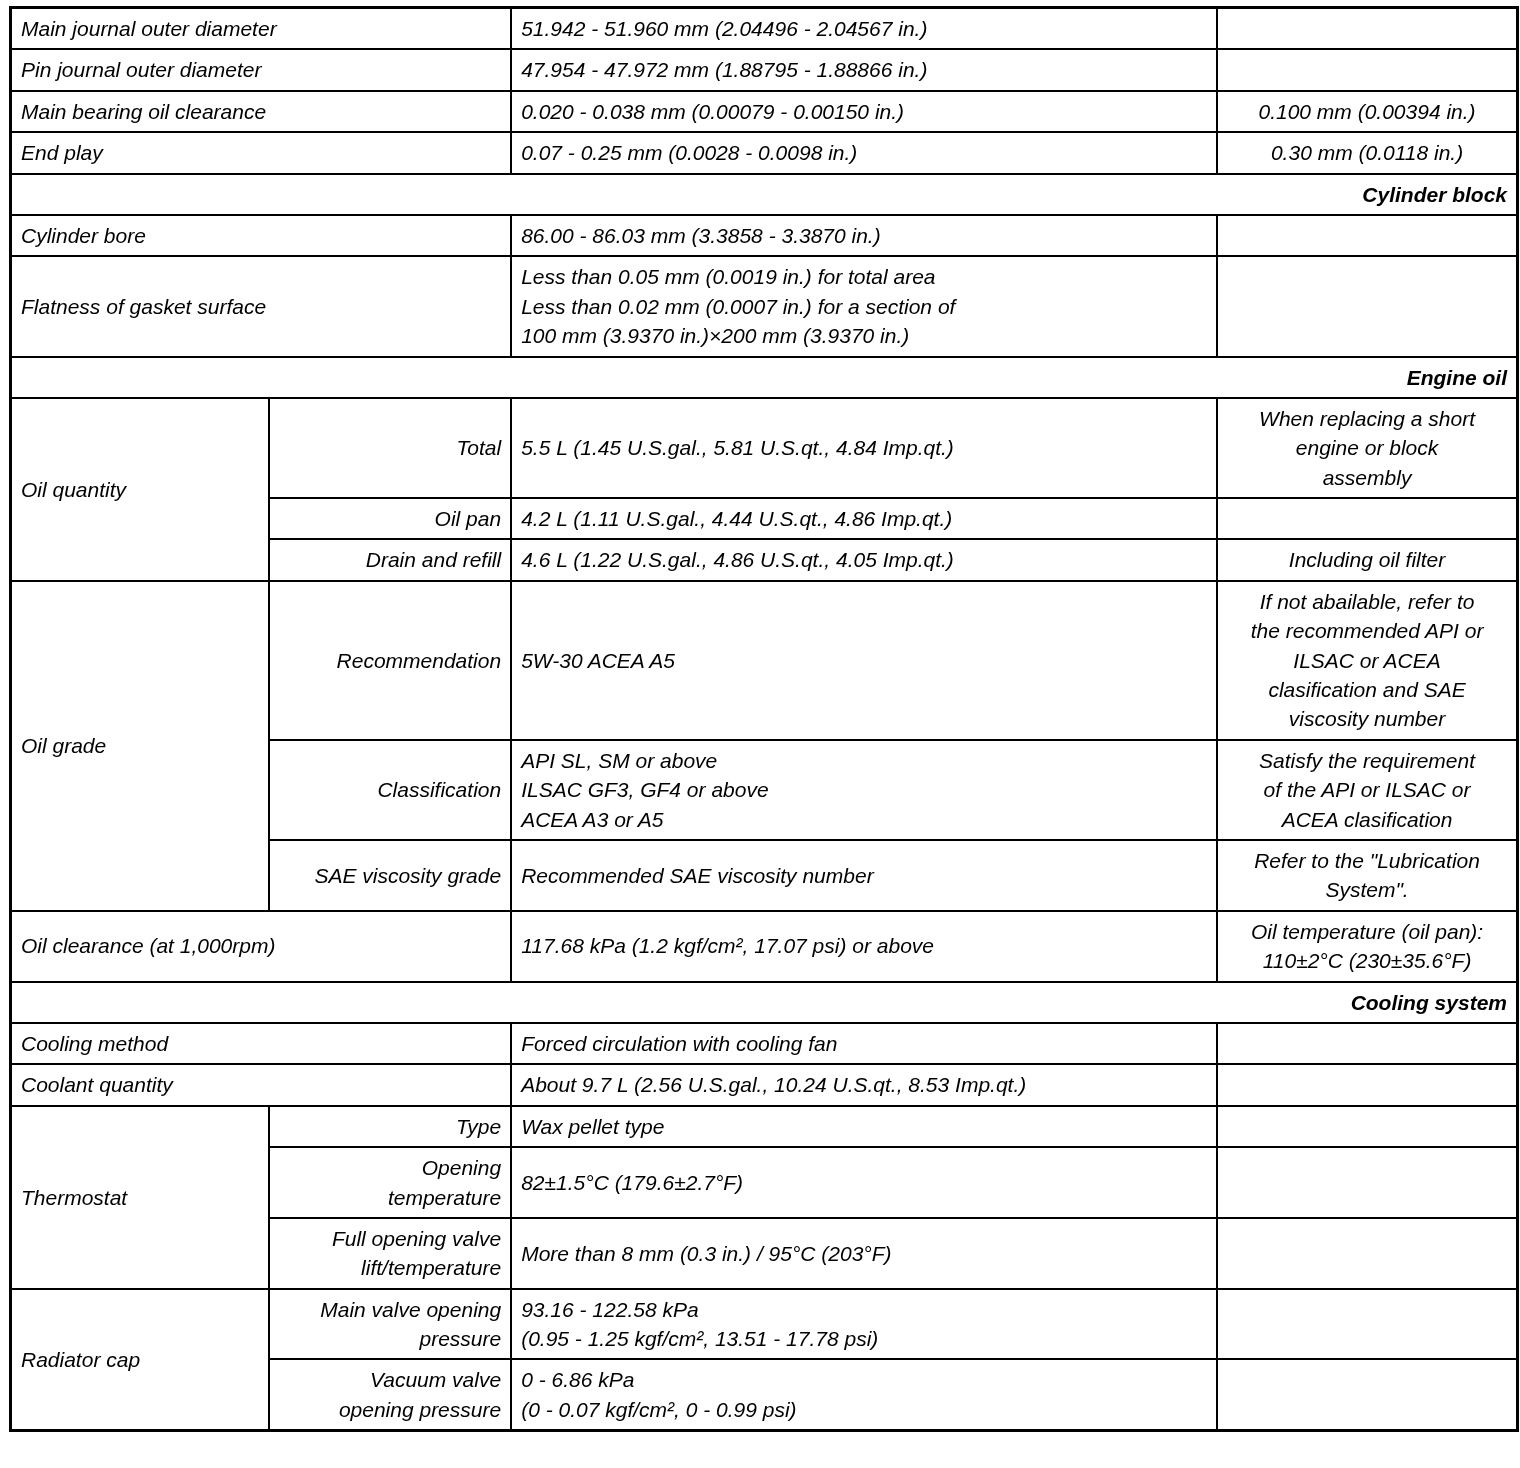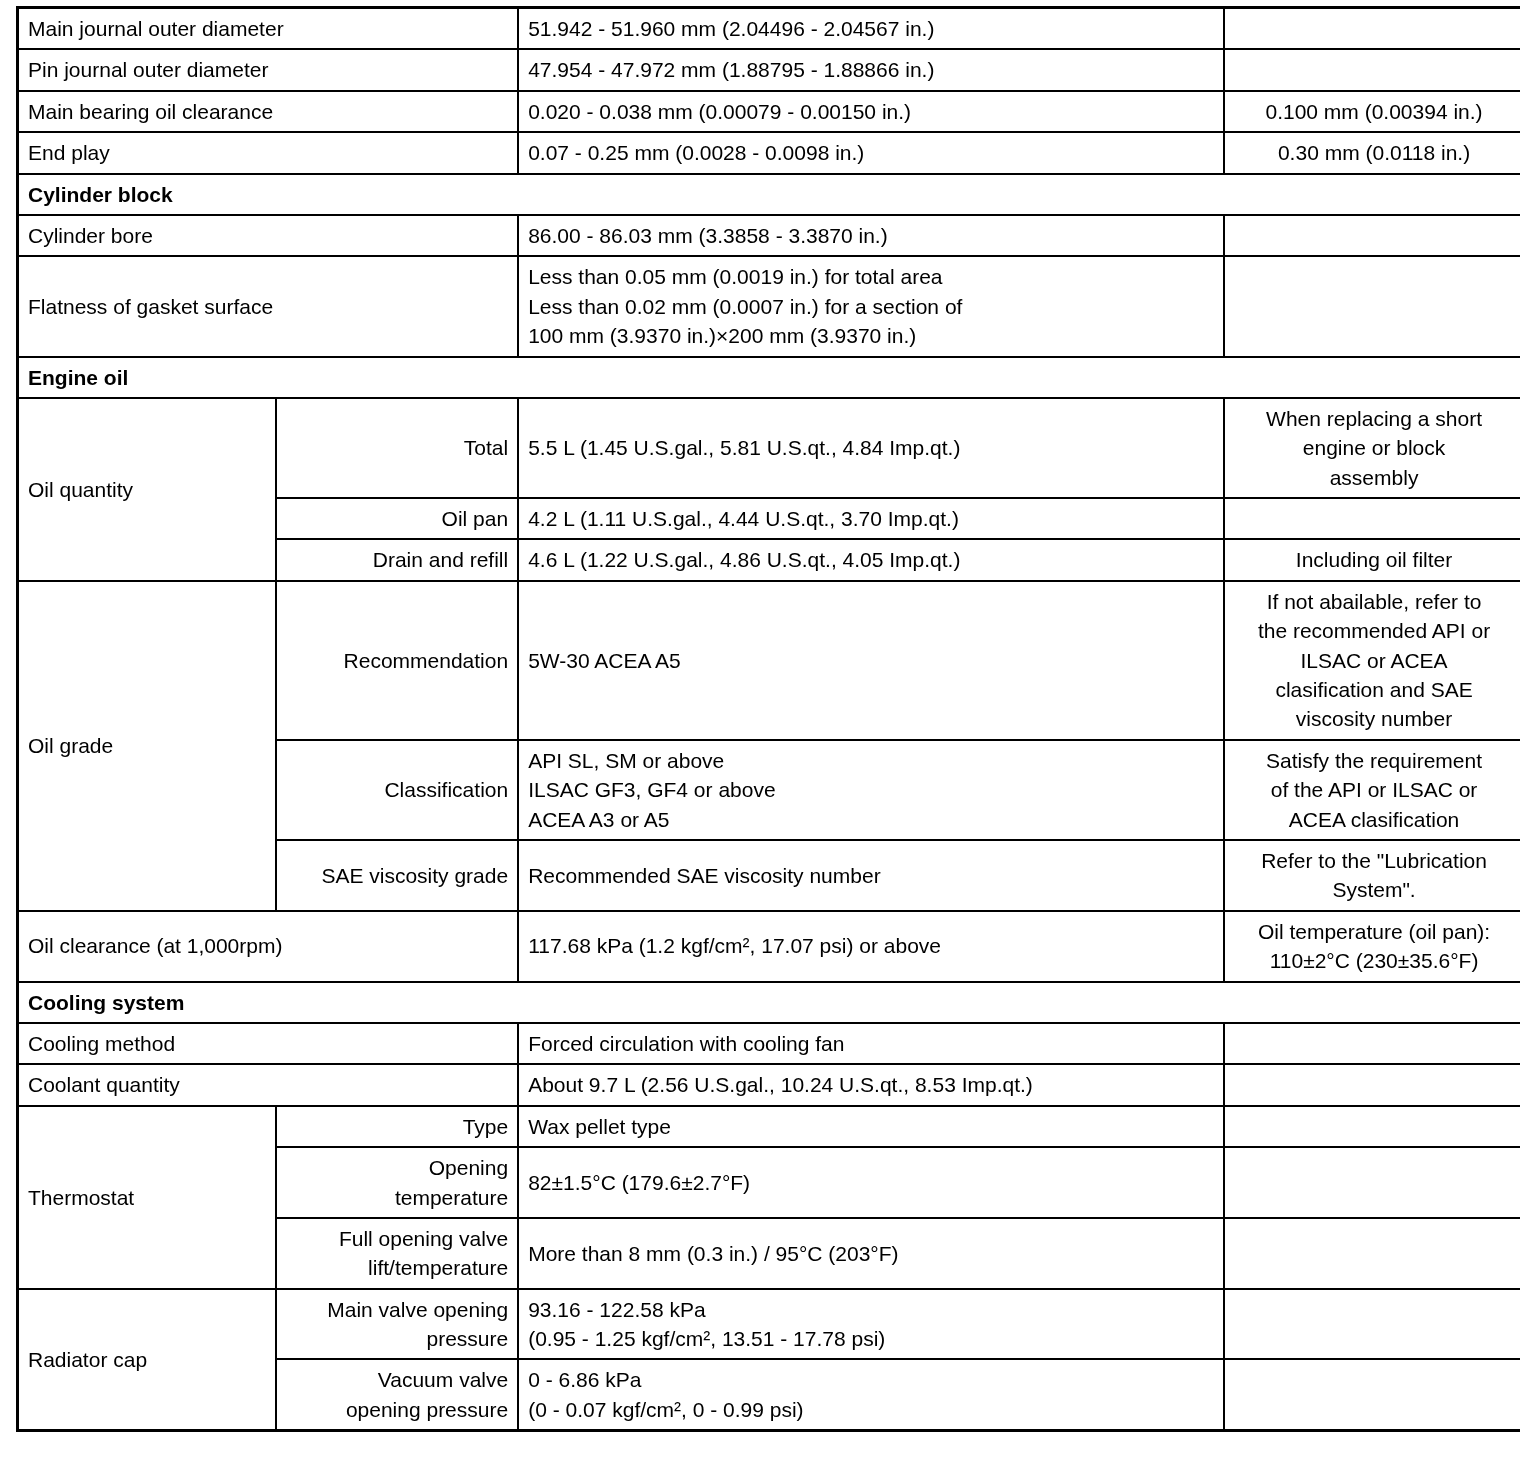--- a/index.html
+++ b/index.html
@@ -7,21 +7,22 @@
     padding: 0;
     background: #ffffff;
   }
   body {
     font-family: "Liberation Sans", sans-serif;
     color: #000000;
   }
   .page {
     width: 1312px;
     box-sizing: border-box;
-    padding: 6px 16px;
+    padding: 6px 9px;
+    font-style: italic;
   }
   table.spec-table {
     border-collapse: collapse;
     table-layout: fixed;
     width: 1510px;
     border: 3px solid #000;
   }
   table.spec-table td {
     border: 2px solid #000;
     font-size: 21px;
@@ -39,21 +40,21 @@
   td.sub {
     text-align: right;
   }
   td.val {
   }
   td.note {
     text-align: center;
     margin-top: 12px;
   }
   td.section {
-    text-align: left;
+    text-align: right;
     font-weight: bold;
     border-radius: 10px;
   }
 </style>
 </head>
 <body>
 
 <div class="page">
   <table class="spec-table">
     <colgroup>
@@ -108,21 +109,21 @@
       <tr>
         <td rowspan="3" class="name">Oil quantity</td>
         <td class="sub">Total</td>
         <td class="val">5.5 L (1.45 U.S.gal., 5.81 U.S.qt., 4.84 Imp.qt.)</td>
         <td class="note">When replacing a short
 engine or block
 assembly</td>
       </tr>
       <tr>
         <td class="sub">Oil pan</td>
-        <td class="val">4.2 L (1.11 U.S.gal., 4.44 U.S.qt., 3.70 Imp.qt.)</td>
+        <td class="val">4.2 L (1.11 U.S.gal., 4.44 U.S.qt., 4.86 Imp.qt.)</td>
         <td class="note"></td>
       </tr>
       <tr>
         <td class="sub">Drain and refill</td>
         <td class="val">4.6 L (1.22 U.S.gal., 4.86 U.S.qt., 4.05 Imp.qt.)</td>
         <td class="note">Including oil filter</td>
       </tr>
 
       <tr>
         <td rowspan="3" class="name">Oil grade</td>

